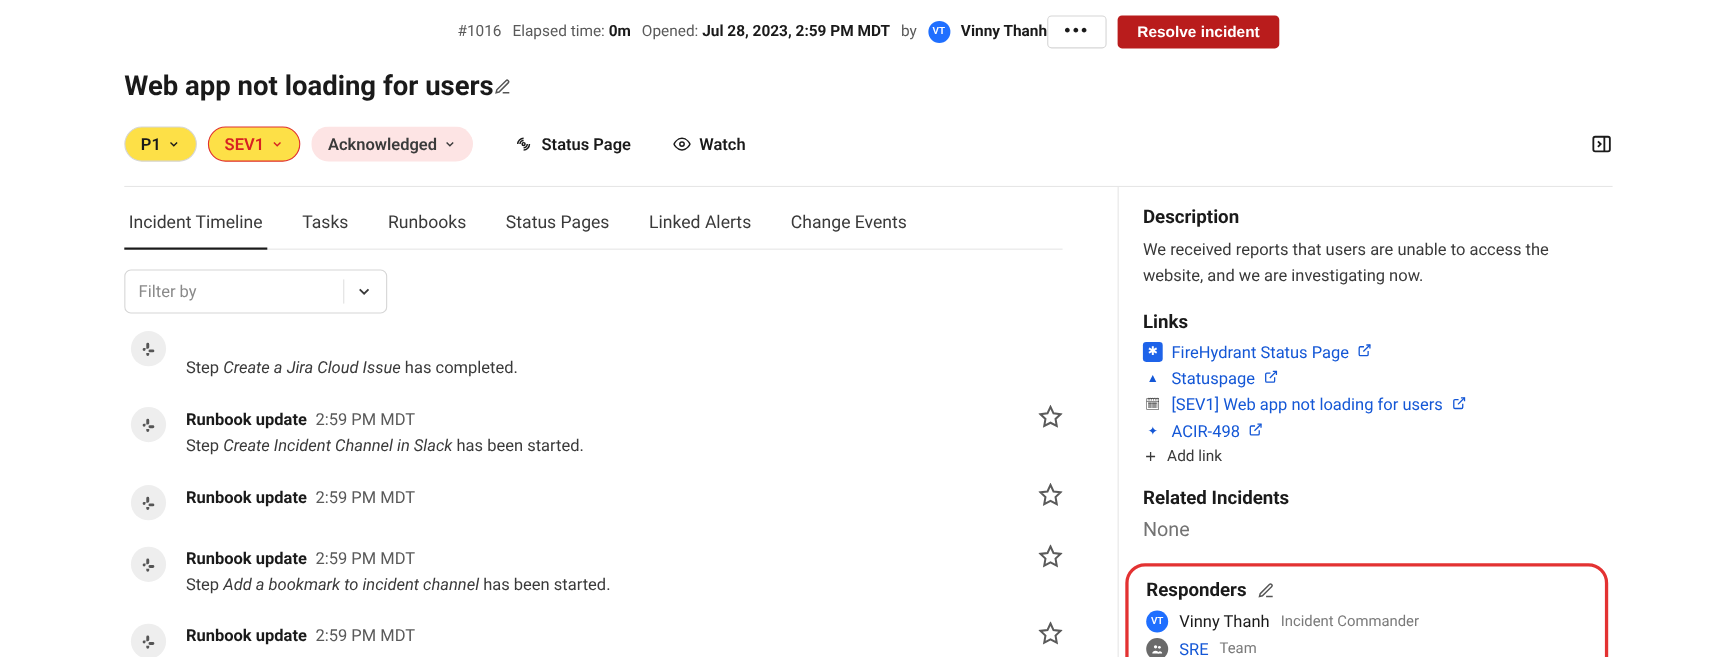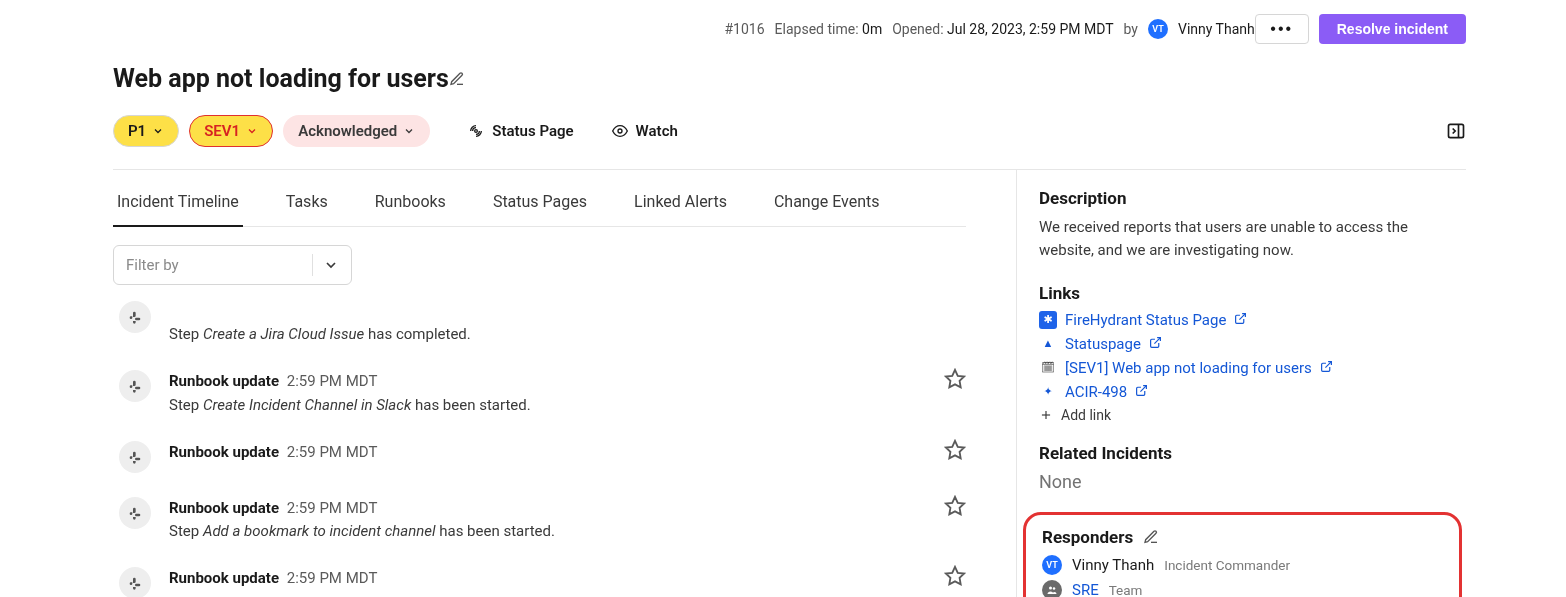--- a/index.html
+++ b/index.html
@@ -6,36 +6,36 @@
 body {
   font-family: -apple-system, BlinkMacSystemFont, "Segoe UI", Roboto, sans-serif;
   font-size: 14px;
   color: #1a1a1a;
   background: #fff;
   width: 1566px;
 }
 .page { padding: 14px 100px 0 113px; }
 
 
-.meta-row { display: flex; align-items: center; justify-content: flex-end; }
+.meta-row { display: flex; align-items: center; justify-content: center; }
 .meta-left { display: flex; align-items: center; gap: 10px; color: #5a5a5a; font-size: 14px; }
-.meta-left b { color: #1a1a1a; font-weight: 400; }
+.meta-left b { color: #1a1a1a; font-weight: 700; }
 .avatar-sm {
   width: 20px; height: 20px; border-radius: 50%;
   background: #1f6fff; color: #fff; font-size: 9px; font-weight: 600;
   display: inline-flex; align-items: center; justify-content: center;
 }
 .meta-right { display: flex; gap: 10px; }
 .btn-more {
   border: 1px solid #d6d6d6; background: #fff; border-radius: 4px;
   width: 54px; height: 30px; display: flex; align-items: center; justify-content: center;
   cursor: pointer; font-size: 16px; letter-spacing: 2px; color: #1a1a1a;
 }
 .btn-resolve {
-  background: #8b5cf6; color: #fff; border: none; border-radius: 4px;
+  background: #b91c1c; color: #fff; border: none; border-radius: 4px;
   padding: 0 18px; height: 30px; font-weight: 600; font-size: 14px; cursor: pointer;
 }
 
 
 .title-row { display: flex; align-items: center; gap: 0; margin-top: 20px; }
 .title-row h1 { font-size: 25px; font-weight: 700; }
 .edit-icon { width: 16px; height: 16px; color: #555; cursor: pointer; display: inline-flex; }
 
 
 .badge-row { display: flex; align-items: center; justify-content: space-between; margin-top: 22px; padding-bottom: 22px; border-bottom: 1px solid #e6e6e6; }
@@ -51,21 +51,21 @@
 .ghost-link { display: inline-flex; align-items: center; gap: 8px; margin-left: 28px; color: #1a1a1a; font-weight: 600; cursor: pointer; font-size: 15px; }
 .ghost-link svg { width: 16px; height: 16px; }
 .panel-toggle { cursor: pointer; display:inline-flex; }
 
 
 .columns { display: flex; }
 .col-main { flex: 1; padding-right: 50px; }
 .col-side { width: 450px; border-left: 1px solid #e6e6e6; padding: 18px 0 0 22px; }
 
 
-.tabs { display: flex; gap: 39px; border-bottom: 1px solid #e6e6e6; margin-top: 8px; }
+.tabs { display: flex; gap: 28px; border-bottom: 1px solid #e6e6e6; margin-top: 8px; }
 .tab { padding: 14px 4px; color: #3a3a3a; cursor: pointer; font-size: 16px; }
 .tab.active { font-weight: 400; border-bottom: 2px solid #1a1a1a; margin-bottom: -1px; }
 
 
 .filter {
   margin-top: 18px; border: 1px solid #d6d6d6; border-radius: 6px;
   width: 239px; height: 40px; display: flex; align-items: center;
   color: #8a8a8a; padding: 0 12px; justify-content: space-between; cursor: pointer;
   font-size: 15px;
 }

